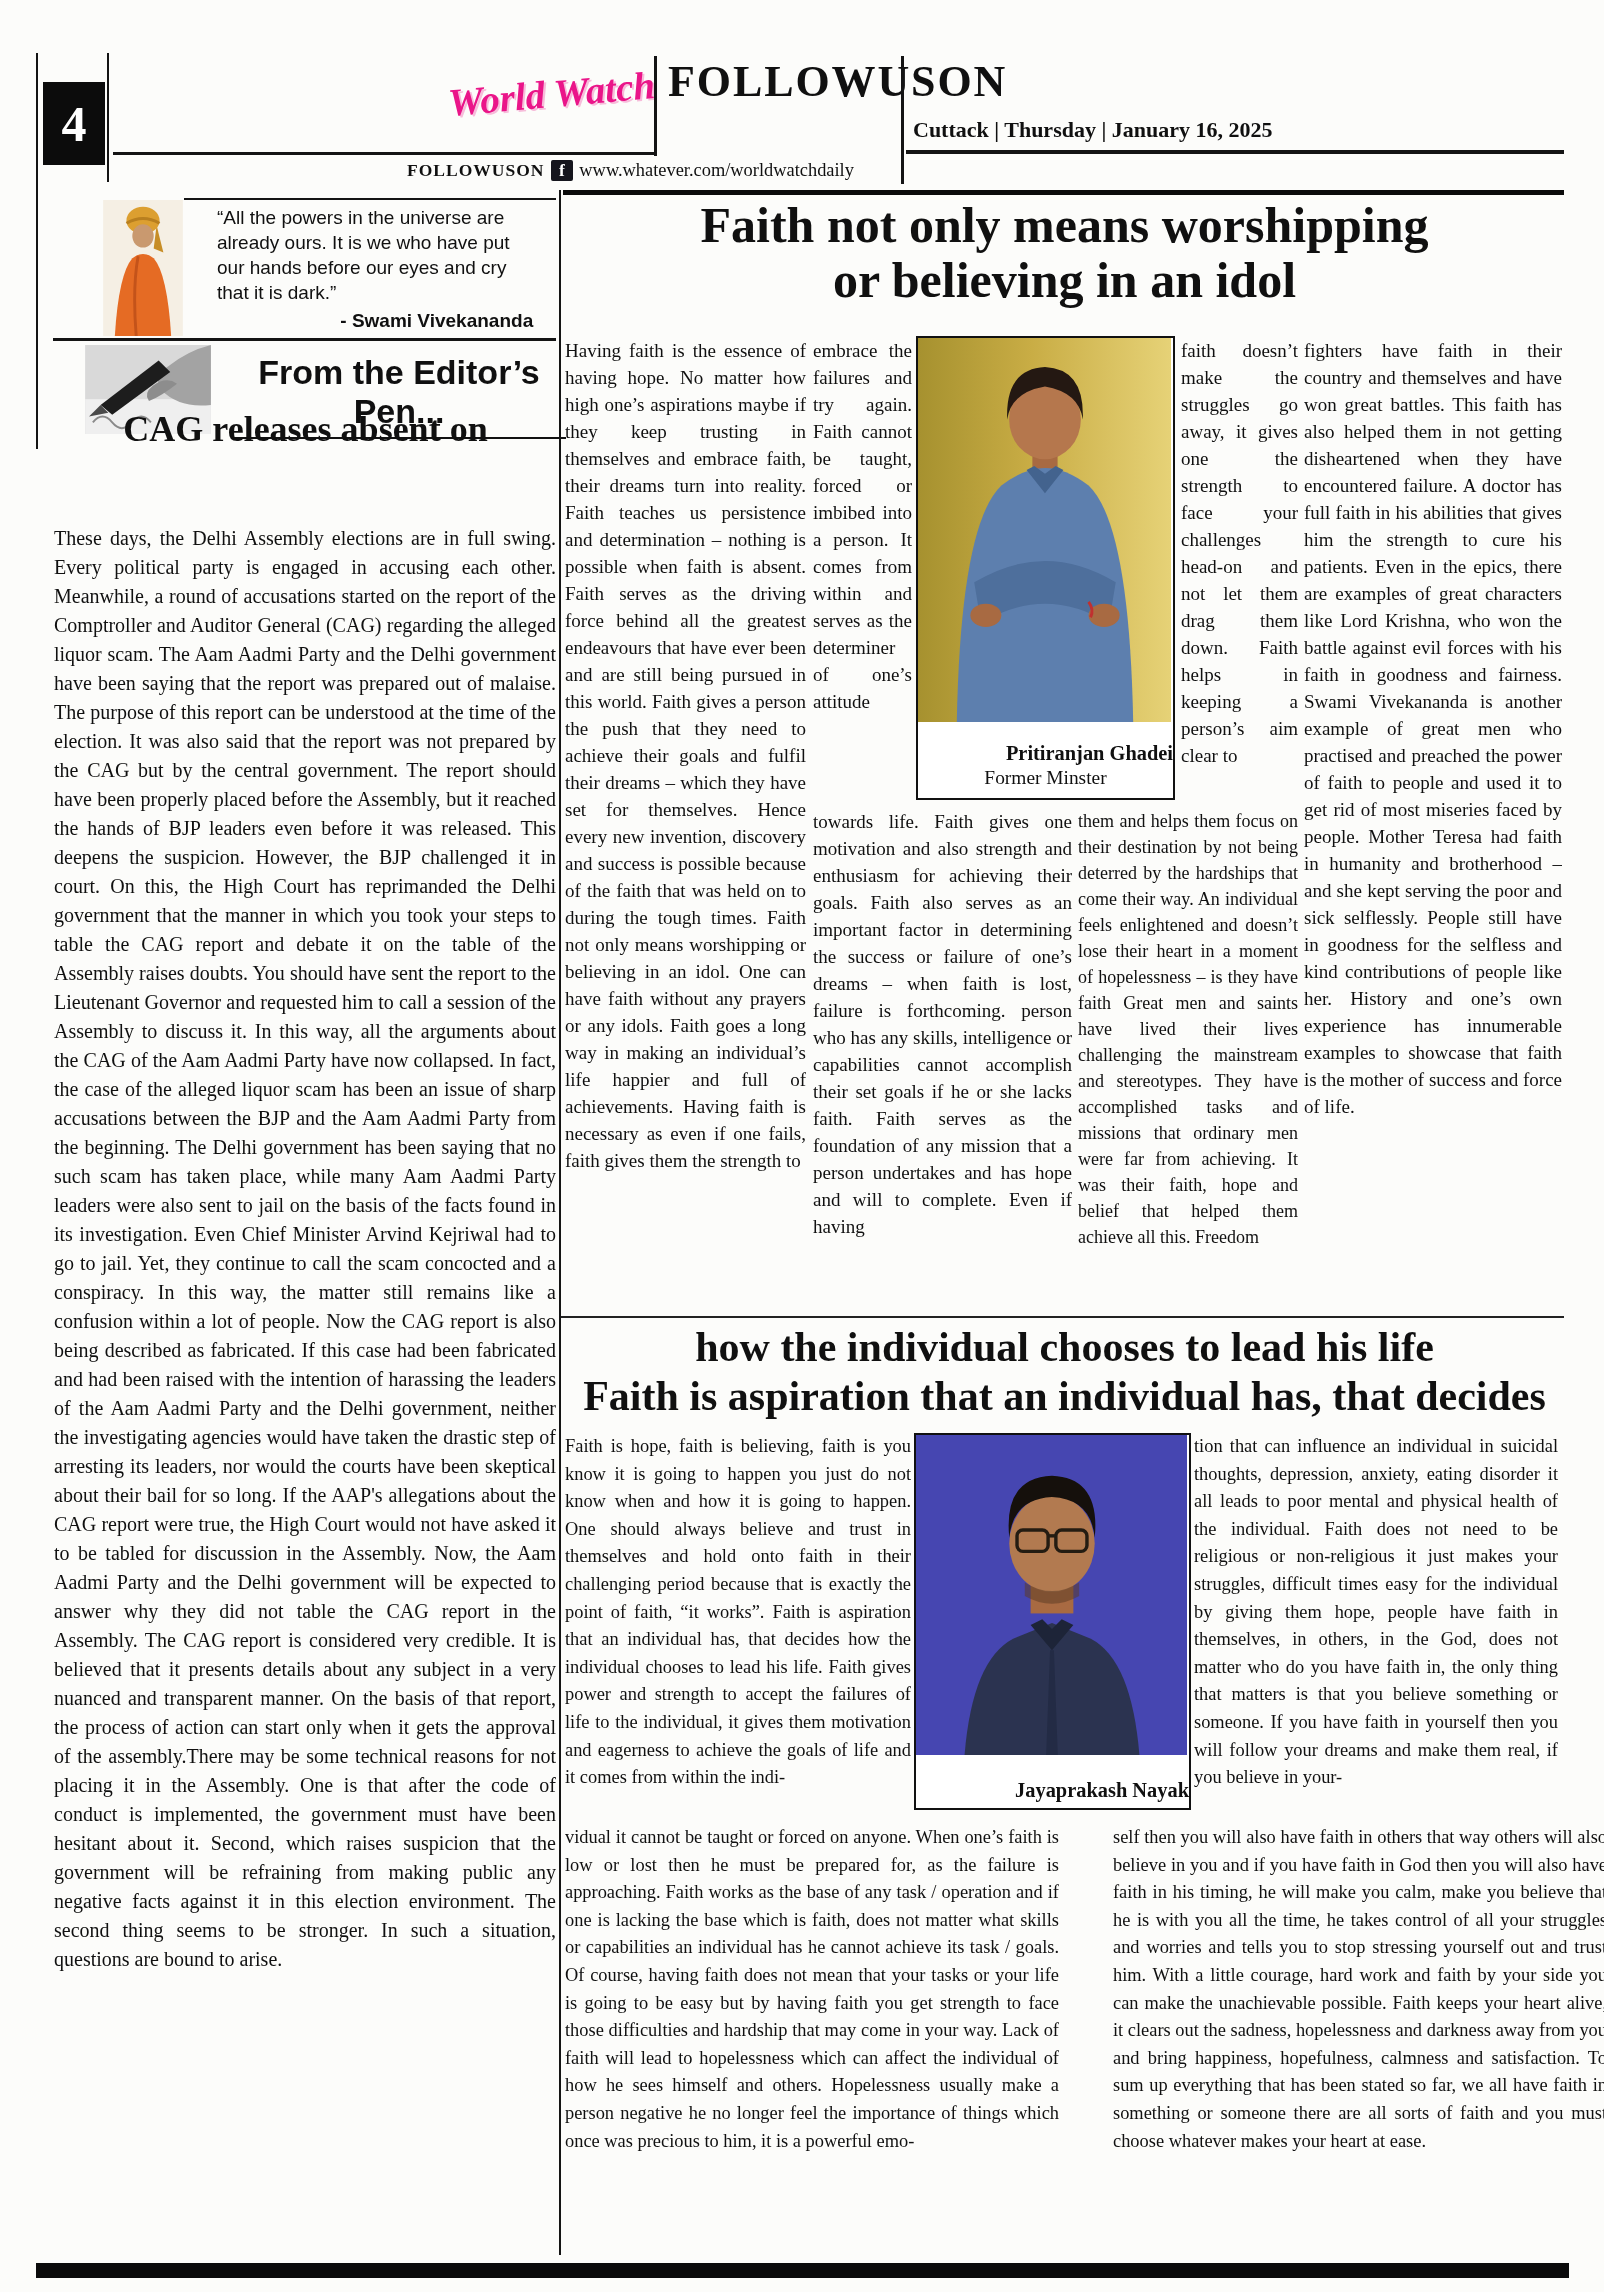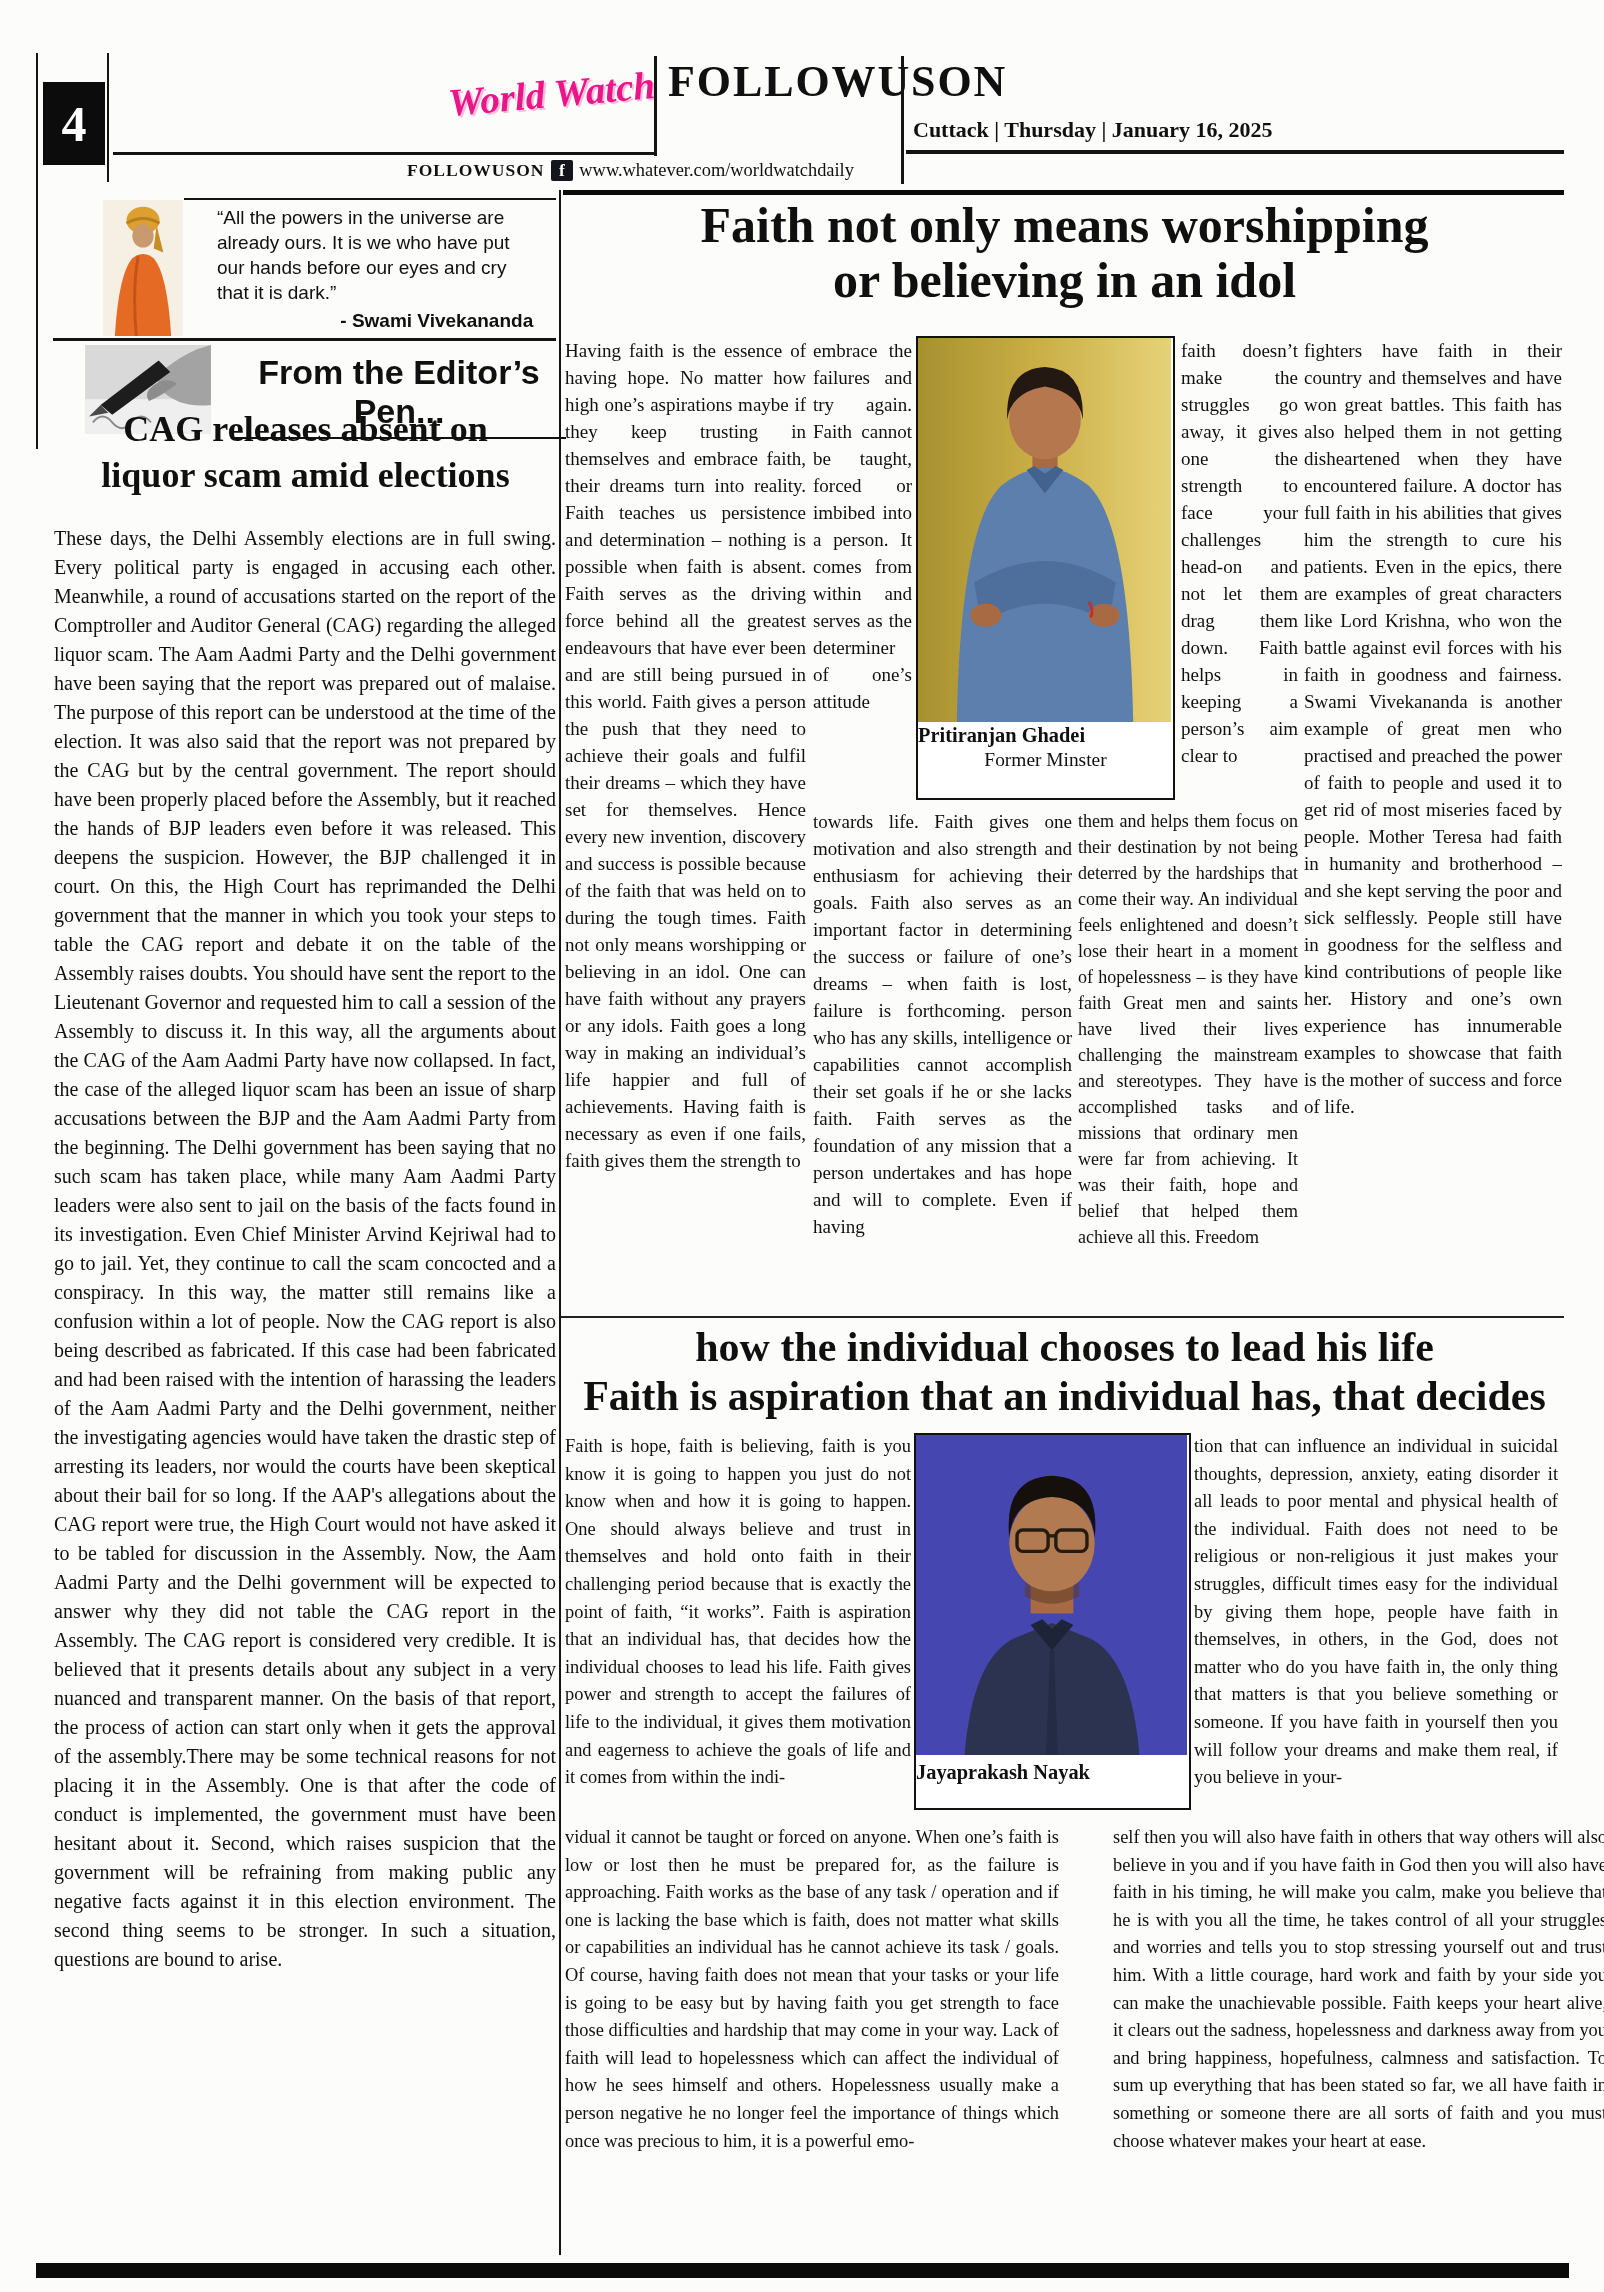--- a/index.html
+++ b/index.html
@@ -56,21 +56,21 @@
   .faith-col{position:absolute;font-size:19px;line-height:27px;}
   #f-col1{left:565px;top:337px;width:241px;height:976px;}
   #f-col2a{left:813px;top:337px;width:99px;height:462px;}
   #f-col4a{left:1181px;top:337px;width:117px;height:462px;}
   #f-col5{left:1304px;top:337px;width:258px;height:976px;}
   #f-col2b{left:813px;top:808px;width:259px;height:505px;}
   #f-col3b{left:1078px;top:808px;width:220px;height:507px;font-size:18px;line-height:26px;}
   .photo-box{position:absolute;border:2.9px solid #111;background:#fff;box-sizing:border-box;}
   #p-photo{left:916px;top:336px;width:259px;height:464px;}
   #p-photo svg{display:block;}
-  .caption-name{text-align:left;font-weight:700;font-size:20.4px;line-height:25px;margin-top:1px;}
+  .caption-name{text-align:right;font-weight:700;font-size:20.4px;line-height:25px;margin-top:19px;}
   .caption-role{text-align:center;font-size:19.4px;line-height:23px;}
 
   
   #asp-rule{left:561px;top:1316px;width:1003px;height:1.9px;background:#222;}
   #asp-headline{left:565px;top:1323px;width:999px;text-align:center;font-weight:700;
     font-size:42px;line-height:49px;}
   .asp-col{position:absolute;font-size:18.4px;line-height:27.6px;}
   #a-left-top{left:565px;top:1433px;width:346px;height:390px;}
   #a-photo{left:914px;top:1433px;width:277px;height:377px;}
   #a-right-top{left:1194px;top:1433px;width:364px;height:390px;}
@@ -127,21 +127,20 @@
       <path d="M130 0 L130 62 Q98 66 78 46 Q70 32 86 22 Q106 6 130 0 Z" fill="#a3a3a3"></path>
       <path d="M95 40 Q80 52 66 58 Q60 50 70 42 Q84 32 95 40 Z" fill="#8d8d8d"></path>
       <path d="M16 62 L76 16 L88 28 L28 72 Z" fill="#1d1d1d"></path>
       <path d="M16 62 L4 74 L24 70 Z" fill="#4a4a4a"></path>
       <path d="M8 80 q10 -12 20 0 t20 0 t20 0" stroke="#8a8a8a" stroke-width="2" fill="none"></path>
     </svg>
   </div>
   <div class="abs" id="pen-kicker">From the Editor’s Pen...</div>
   <div class="abs" id="cag-headline">
     <div>CAG releases absent on</div>
-    <div>liquor scam amid elections</div>
   </div>
   <div class="abs just" id="editor-body">These days, the Delhi Assembly elections are in full swing. Every political party is engaged in accusing each other. Meanwhile, a round of accusations started on the report of the Comptroller and Auditor General (CAG) regarding the alleged liquor scam. The Aam Aadmi Party and the Delhi government have been saying that the report was prepared out of malaise. The purpose of this report can be understood at the time of the election. It was also said that the report was not prepared by the CAG but by the central government. The report should have been properly placed before the Assembly, but it reached the hands of BJP leaders even before it was released. This deepens the suspicion. However, the BJP challenged it in court. On this, the High Court has reprimanded the Delhi government that the manner in which you took your steps to table the CAG report and debate it on the table of the Assembly raises doubts. You should have sent the report to the Lieutenant Governor and requested him to call a session of the Assembly to discuss it. In this way, all the arguments about the CAG of the Aam Aadmi Party have now collapsed. In fact, the case of the alleged liquor scam has been an issue of sharp accusations between the BJP and the Aam Aadmi Party from the beginning. The Delhi government has been saying that no such scam has taken place, while many Aam Aadmi Party leaders were also sent to jail on the basis of the facts found in its investigation. Even Chief Minister Arvind Kejriwal had to go to jail. Yet, they continue to call the scam concocted and a conspiracy. In this way, the matter still remains like a confusion within a lot of people. Now the CAG report is also being described as fabricated. If this case had been fabricated and had been raised with the intention of harassing the leaders of the Aam Aadmi Party and the Delhi government, neither the investigating agencies would have taken the drastic step of arresting its leaders, nor would the courts have been skeptical about their bail for so long. If the AAP's allegations about the CAG report were true, the High Court would not have asked it to be tabled for discussion in the Assembly. Now, the Aam Aadmi Party and the Delhi government will be expected to answer why they did not table the CAG report in the Assembly. The CAG report is considered very credible. It is believed that it presents details about any subject in a very nuanced and transparent manner. On the basis of that report, the process of action can start only when it gets the approval of the assembly.There may be some technical reasons for not placing it in the Assembly. One is that after the code of conduct is implemented, the government must have been hesitant about it. Second, which raises suspicion that the government will be refraining from making public any negative facts against it in this election environment. The second thing seems to be stronger. In such a situation, questions are bound to arise.</div>
 
   <div class="rule" id="v-divider"></div>
   <div class="abs" id="faith-top-rule"></div>
   <div class="abs" id="faith-headline">
     <div>Faith not only means worshipping</div>
     <div>or believing in an idol</div>
   </div>
 

